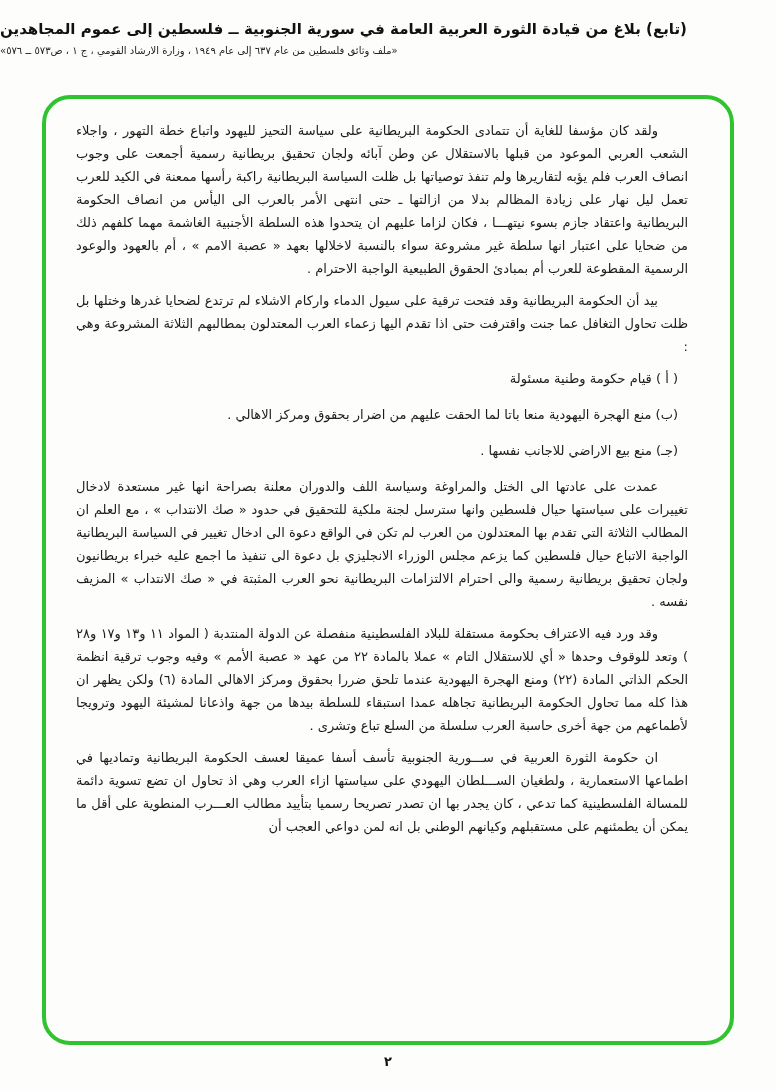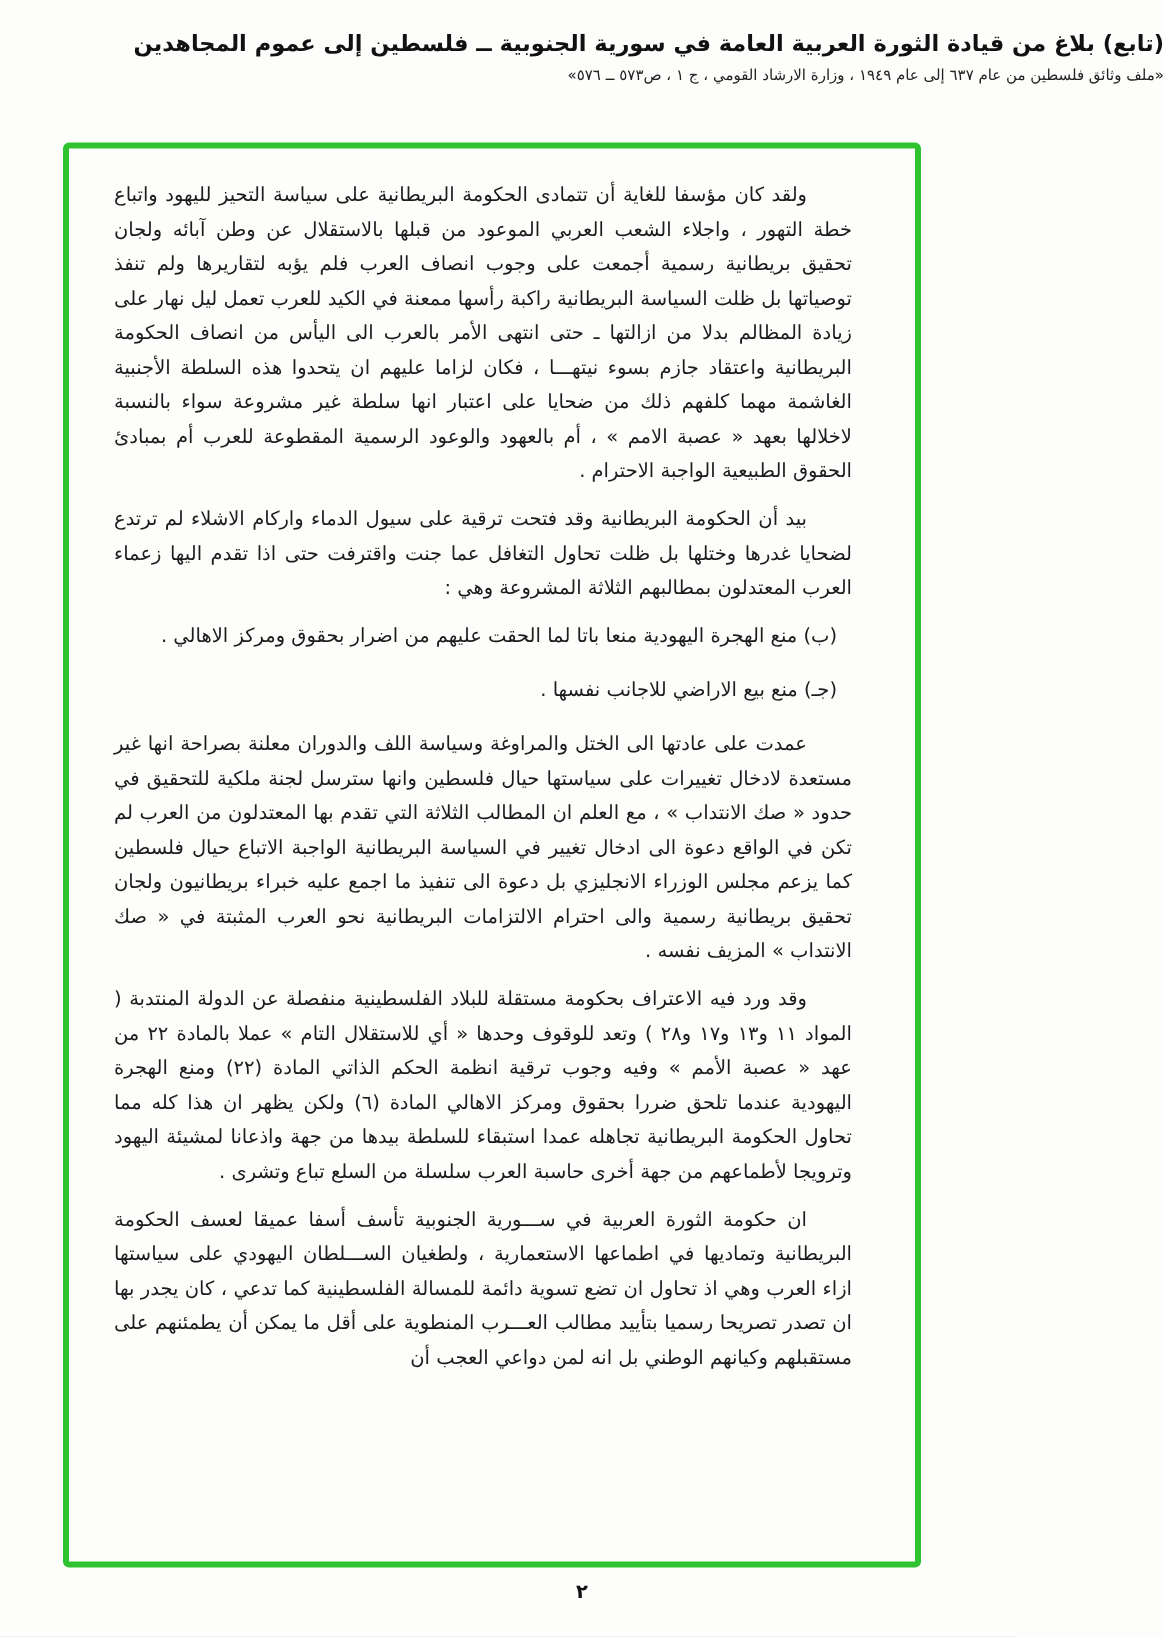--- a/index.html
+++ b/index.html
@@ -12,43 +12,42 @@
     width: 776px;
     height: 1091px;
     margin: 0 auto;
     background: #fdfdfb;
     font-family: "DejaVu Sans", sans-serif;
     direction: rtl;
     overflow: hidden;
     color: #161616;
   }
   .doc-header {
-    text-align: right;
+    text-align: left;
     padding-top: 20px;
   }
   .doc-title {
     font-size: 15px;
     font-weight: bold;
     color: #111;
     letter-spacing: 0.2px;
   }
   .doc-source {
     font-size: 10px;
     margin-top: 7px;
     color: #222;
-    margin-left: 25px;
   }
   .frame {
     position: absolute;
     left: 42px;
     top: 95px;
-    width: 572px;
+    width: 692px;
     height: 950px;
     border: 4px solid var(--frame-color, #30c330);
-    border-radius: 4px;
+    border-radius: 28px;
     box-sizing: border-box;
     background: #fdfdfb;
   }
   .content {
     padding: 20px 42px 0 30px;
     font-size: 13px;
     line-height: 23px;
     text-align: justify;
     color: #1c1c1c;
   }
@@ -80,20 +79,21 @@
 
   <header class="doc-header">
     <div class="doc-title">(تابع) بلاغ من قيادة الثورة العربية العامة في سورية الجنوبية ــ فلسطين إلى عموم المجاهدين</div>
     <div class="doc-source">«ملف وثائق فلسطين من عام ٦٣٧ إلى عام ١٩٤٩ ، وزارة الارشاد القومي ، ج ١ ، ص٥٧٣ ــ ٥٧٦»</div>
   </header>
 
   <div class="frame">
     <div class="content">
       <p>ولقد كان مؤسفا للغاية أن تتمادى الحكومة البريطانية على سياسة التحيز لليهود واتباع خطة التهور ، واجلاء الشعب العربي الموعود من قبلها بالاستقلال عن وطن آبائه ولجان تحقيق بريطانية رسمية أجمعت على وجوب انصاف العرب فلم يؤبه لتقاريرها ولم تنفذ توصياتها بل ظلت السياسة البريطانية راكبة رأسها ممعنة في الكيد للعرب تعمل ليل نهار على زيادة المظالم بدلا من ازالتها ـ حتى انتهى الأمر بالعرب الى اليأس من انصاف الحكومة البريطانية واعتقاد جازم بسوء نيتهـــا ، فكان لزاما عليهم ان يتحدوا هذه السلطة الأجنبية الغاشمة مهما كلفهم ذلك من ضحايا على اعتبار انها سلطة غير مشروعة سواء بالنسبة لاخلالها بعهد « عصبة الامم » ، أم بالعهود والوعود الرسمية المقطوعة للعرب أم بمبادئ الحقوق الطبيعية الواجبة الاحترام .</p>
       <p>بيد أن الحكومة البريطانية وقد فتحت ترقية على سيول الدماء واركام الاشلاء لم ترتدع لضحايا غدرها وختلها بل ظلت تحاول التغافل عما جنت واقترفت حتى اذا تقدم اليها زعماء العرب المعتدلون بمطالبهم الثلاثة المشروعة وهي :</p>
+      <p class="demand">( أ ) قيام حكومة وطنية مسئولة</p>
       <p class="demand">(ب) منع الهجرة اليهودية منعا باتا لما الحقت عليهم من اضرار بحقوق ومركز الاهالي .</p>
       <p class="demand">(جـ) منع بيع الاراضي للاجانب نفسها .</p>
       <p>عمدت على عادتها الى الختل والمراوغة وسياسة اللف والدوران معلنة بصراحة انها غير مستعدة لادخال تغييرات على سياستها حيال فلسطين وانها سترسل لجنة ملكية للتحقيق في حدود « صك الانتداب » ، مع العلم ان المطالب الثلاثة التي تقدم بها المعتدلون من العرب لم تكن في الواقع دعوة الى ادخال تغيير في السياسة البريطانية الواجبة الاتباع حيال فلسطين كما يزعم مجلس الوزراء الانجليزي بل دعوة الى تنفيذ ما اجمع عليه خبراء بريطانيون ولجان تحقيق بريطانية رسمية والى احترام الالتزامات البريطانية نحو العرب المثبتة في « صك الانتداب » المزيف نفسه .</p>
       <p>وقد ورد فيه الاعتراف بحكومة مستقلة للبلاد الفلسطينية منفصلة عن الدولة المنتدبة ( المواد ١١ و١٣ و١٧ و٢٨ ) وتعد للوقوف وحدها « أي للاستقلال التام » عملا بالمادة ٢٢ من عهد « عصبة الأمم » وفيه وجوب ترقية انظمة الحكم الذاتي المادة (٢٢) ومنع الهجرة اليهودية عندما تلحق ضررا بحقوق ومركز الاهالي المادة (٦) ولكن يظهر ان هذا كله مما تحاول الحكومة البريطانية تجاهله عمدا استبقاء للسلطة بيدها من جهة واذعانا لمشيئة اليهود وترويجا لأطماعهم من جهة أخرى حاسبة العرب سلسلة من السلع تباع وتشرى .</p>
       <p>ان حكومة الثورة العربية في ســـورية الجنوبية تأسف أسفا عميقا لعسف الحكومة البريطانية وتماديها في اطماعها الاستعمارية ، ولطغيان الســـلطان اليهودي على سياستها ازاء العرب وهي اذ تحاول ان تضع تسوية دائمة للمسالة الفلسطينية كما تدعي ، كان يجدر بها ان تصدر تصريحا رسميا بتأييد مطالب العـــرب المنطوية على أقل ما يمكن أن يطمئنهم على مستقبلهم وكيانهم الوطني بل انه لمن دواعي العجب أن</p>
     </div>
   </div>
 
   <div class="page-number">٢</div>
 

